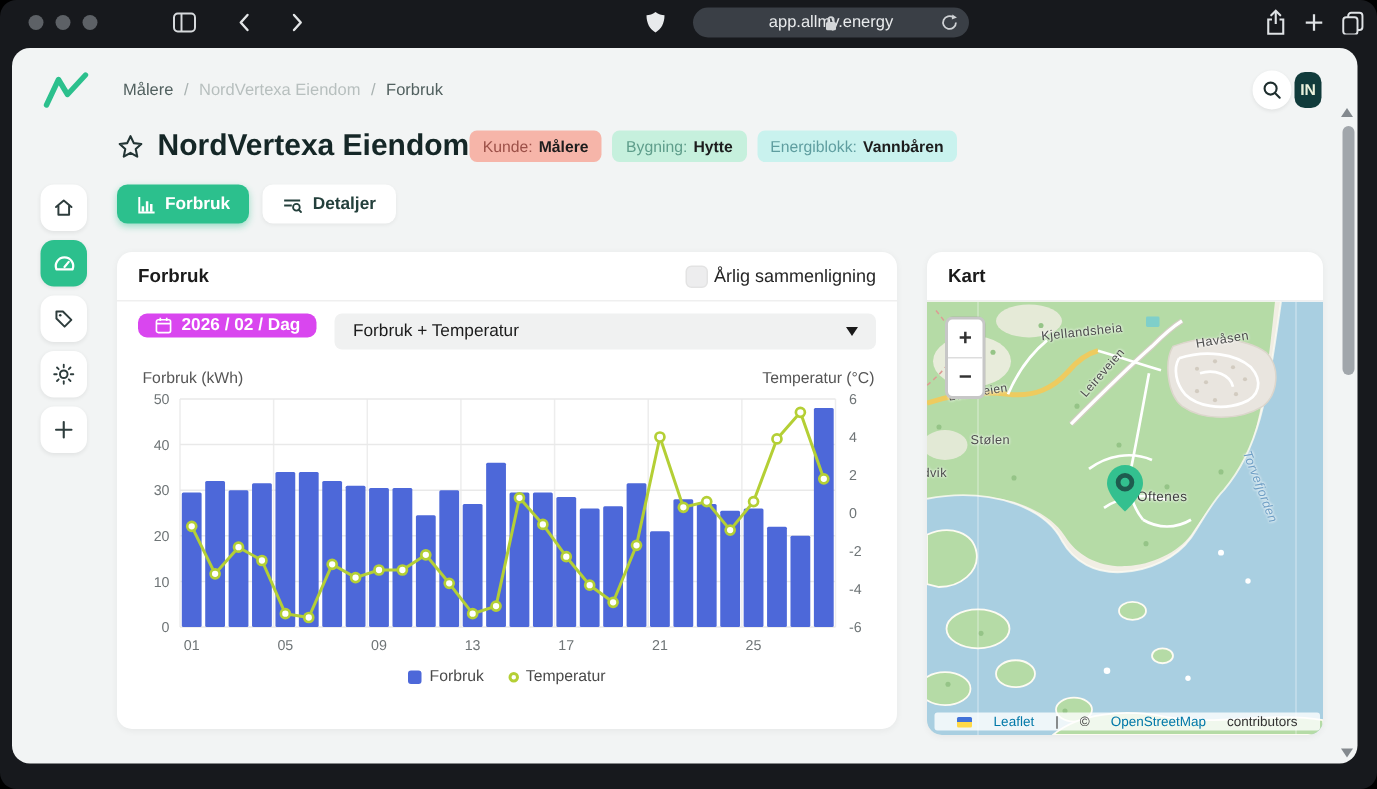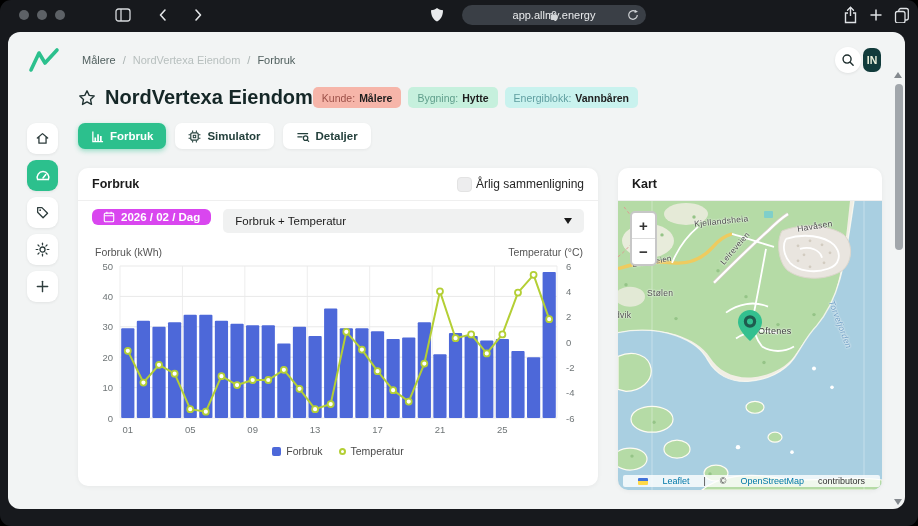--- a/index.html
+++ b/index.html
@@ -189,37 +189,20 @@
 
     <div class="tabs">
       <div class="tab active">
         <svg width="13" height="13" viewBox="0 0 14 14">
           <path d="M2,1.5 V12.5 H13" fill="none" stroke="currentColor" stroke-width="1.4"></path>
           <line x1="4.6" y1="12" x2="4.6" y2="8" stroke="currentColor" stroke-width="1.8"></line>
           <line x1="7.6" y1="12" x2="7.6" y2="4.5" stroke="currentColor" stroke-width="1.8"></line>
           <line x1="10.6" y1="12" x2="10.6" y2="6.5" stroke="currentColor" stroke-width="1.8"></line>
         </svg>
         <span>Forbruk</span>
-      </div>
-      <div class="tab">
-        <svg width="13" height="13" viewBox="0 0 14 14">
-          <rect x="3" y="3" width="8" height="8" rx="1.5" fill="none" stroke="currentColor" stroke-width="1.3"></rect>
-          <rect x="5.7" y="5.7" width="2.6" height="2.6" fill="none" stroke="currentColor" stroke-width="1.1"></rect>
-          <g stroke="currentColor" stroke-width="1.1">
-            <line x1="5" y1="0.6" x2="5" y2="2.6"></line>
-              <line x1="9" y1="0.6" x2="9" y2="2.6"></line>
-            <line x1="5" y1="11.4" x2="5" y2="13.4"></line>
-              <line x1="9" y1="11.4" x2="9" y2="13.4"></line>
-            <line x1="0.6" y1="5" x2="2.6" y2="5"></line>
-              <line x1="0.6" y1="9" x2="2.6" y2="9"></line>
-            <line x1="11.4" y1="5" x2="13.4" y2="5"></line>
-              <line x1="11.4" y1="9" x2="13.4" y2="9"></line>
-          </g>
-        </svg>
-        <span>Simulator</span>
       </div>
       <div class="tab">
         <svg width="14" height="13" viewBox="0 0 15 14">
           <line x1="1.5" y1="4" x2="13" y2="4" stroke="currentColor" stroke-width="1.4"></line>
           <line x1="1.5" y1="7.5" x2="7" y2="7.5" stroke="currentColor" stroke-width="1.4"></line>
           <circle cx="10.3" cy="8.8" r="2.4" fill="none" stroke="currentColor" stroke-width="1.3"></circle>
           <line x1="12" y1="10.6" x2="13.6" y2="12.2" stroke="currentColor" stroke-width="1.3" stroke-linecap="round"></line>
         </svg>
         <span>Detaljer</span>
       </div>

